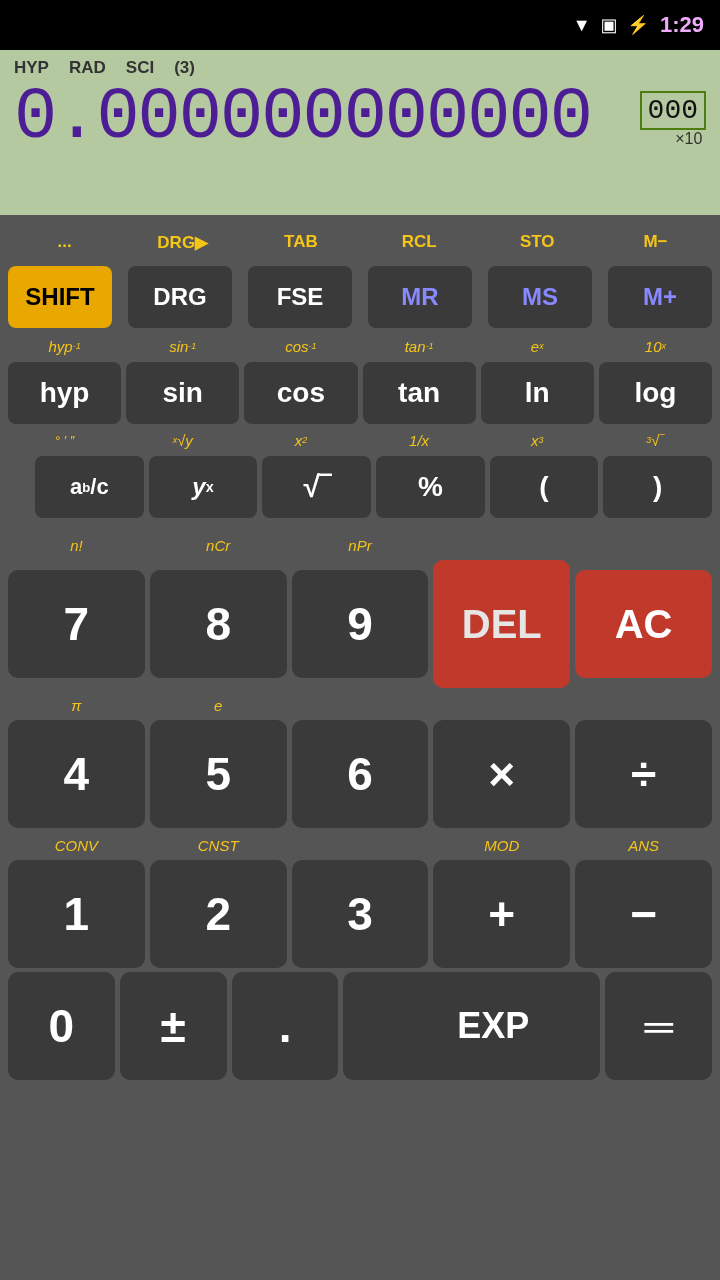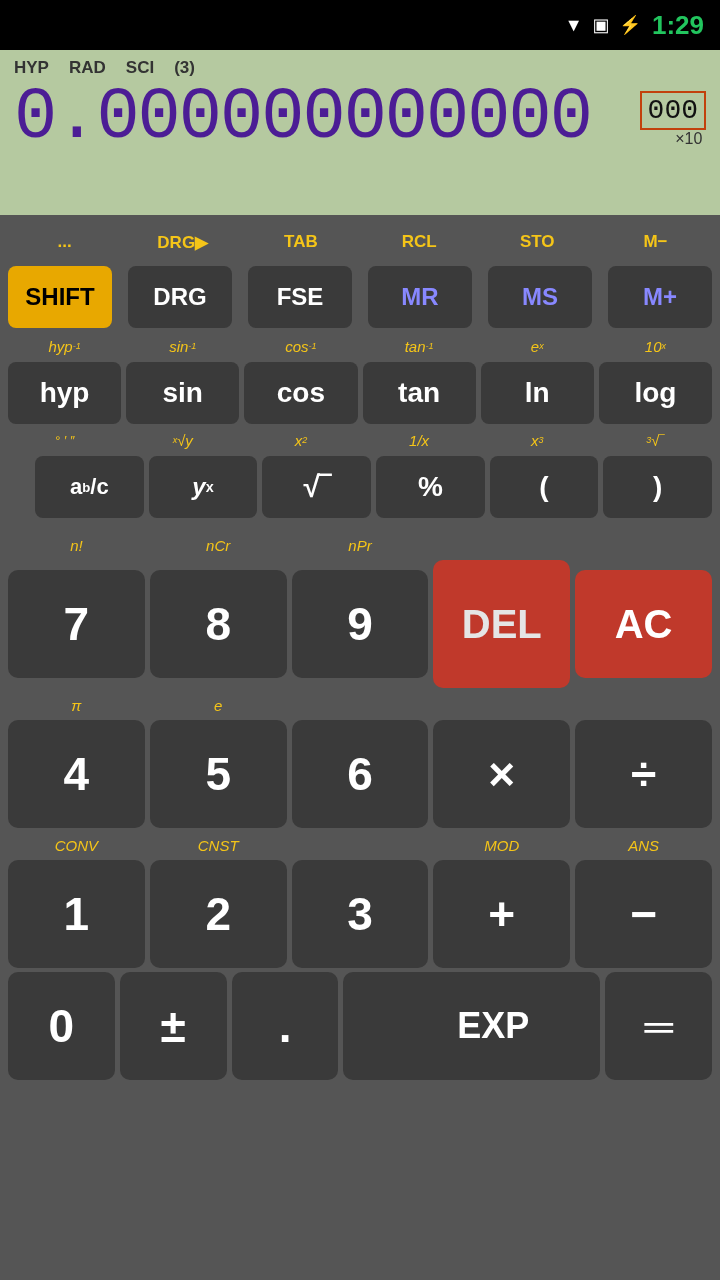--- a/index.html
+++ b/index.html
@@ -16,21 +16,21 @@
       width: 720px;
       height: 50px;
       background: #000;
       display: flex;
       align-items: center;
       justify-content: flex-end;
       padding: 0 16px;
       gap: 10px;
     }
     .status-icon { color: #fff; font-size: 18px; }
-    .status-time { color: #22c55e; font-size: 26px; font-weight: bold; }
+    .status-time { color: #f0abfc; font-size: 22px; font-weight: bold; }
 
     
     #display {
       width: 720px;
       height: 165px;
       background: #b5c9a0;
       display: flex;
       flex-direction: column;
       padding: 8px 14px 4px 14px;
       position: relative;
@@ -58,21 +58,21 @@
     #display-exponent {
       display: flex;
       flex-direction: column;
       align-items: center;
       margin-bottom: 6px;
     }
     #exp-digits {
       font-size: 28px;
       font-family: 'Courier New', monospace;
       color: #111;
-      border: 2px solid #c2410c;
+      border: 2px solid #4d7c0f;
       padding: 2px 6px;
     }
     #exp-label {
       font-size: 16px;
       color: #333;
       margin-left: 32px;
     }
 
     
     #calc-body {

